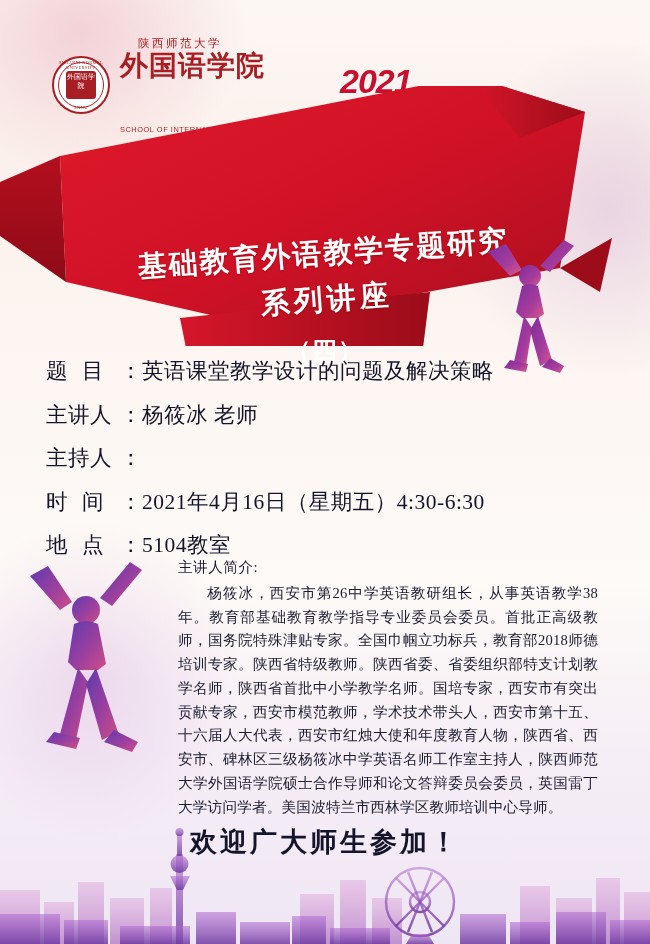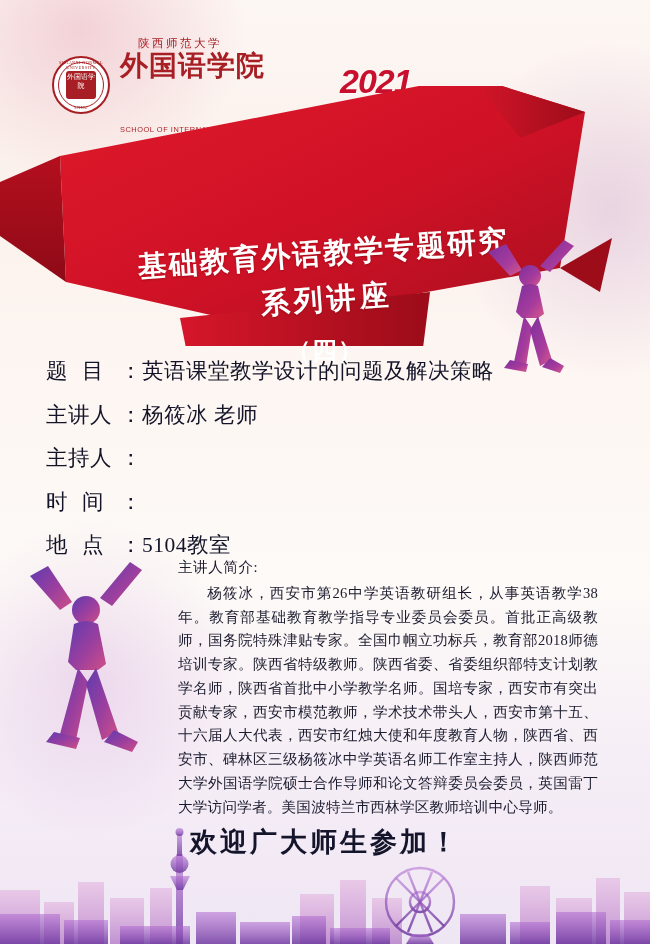--- a/index.html
+++ b/index.html
@@ -362,20 +362,21 @@
         <span class="colon">：</span>
       </div>
     </div>
 
     <div class="drow">
       <div class="dlabel">
         <span>时</span>
         <span>间</span>
         <span class="colon">：</span>
       </div>
+      <div class="dval">2021年4月16日（星期五）4:30-6:30</div>
     </div>
 
     <div class="drow">
       <div class="dlabel">
         <span>地</span>
         <span>点</span>
         <span class="colon">：</span>
       </div>
       <div class="dval">5104教室</div>
     </div>

